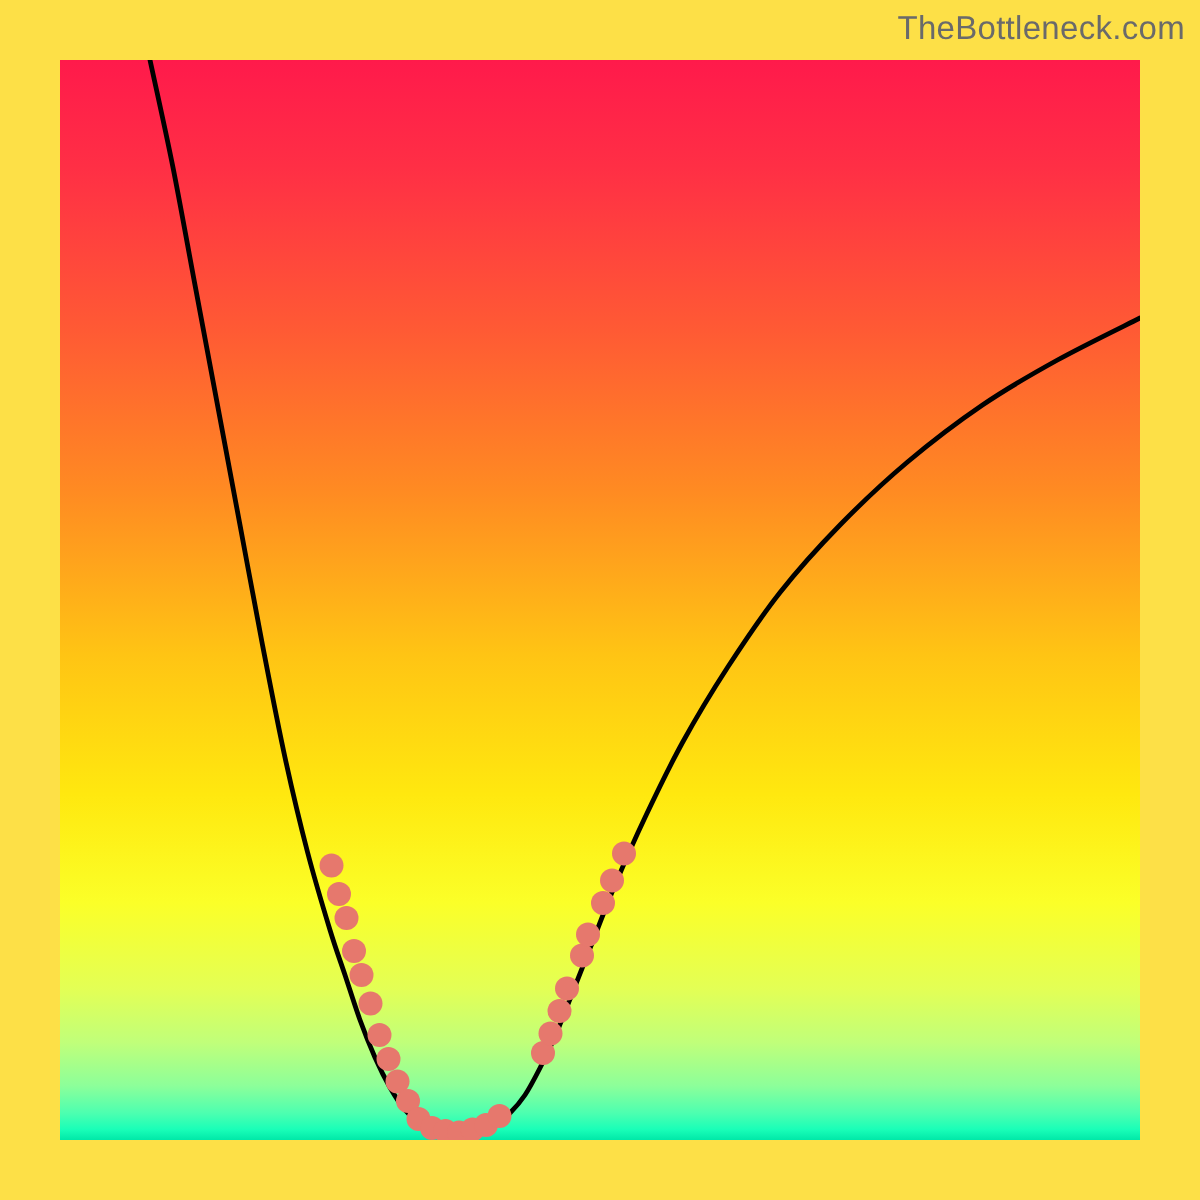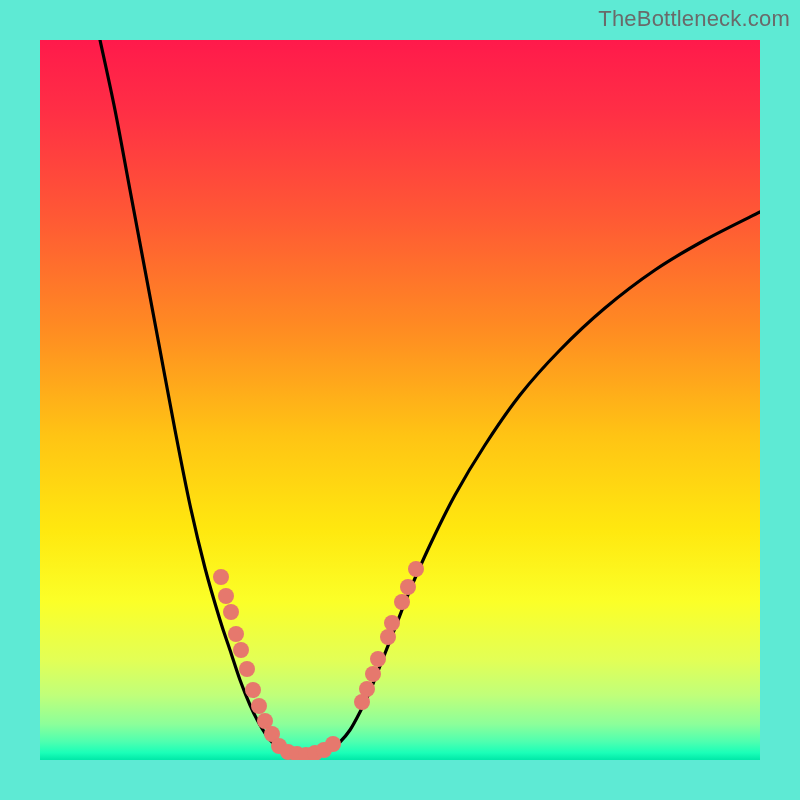--- a/index.html
+++ b/index.html
@@ -10,21 +10,21 @@
     background: #000;
     overflow: hidden;
     font-family: Arial, Helvetica, sans-serif;
   }
   .frame {
     position: absolute;
     left: 0;
     top: 0;
     width: 800px;
     height: 800px;
-    background: #5eead4;
+    background: #fde047;
     text-align: right;
   }
   .plot {
     position: absolute;
     left: 40px;
     top: 40px;
     width: 720px;
     height: 720px;
     overflow: hidden;
   }

